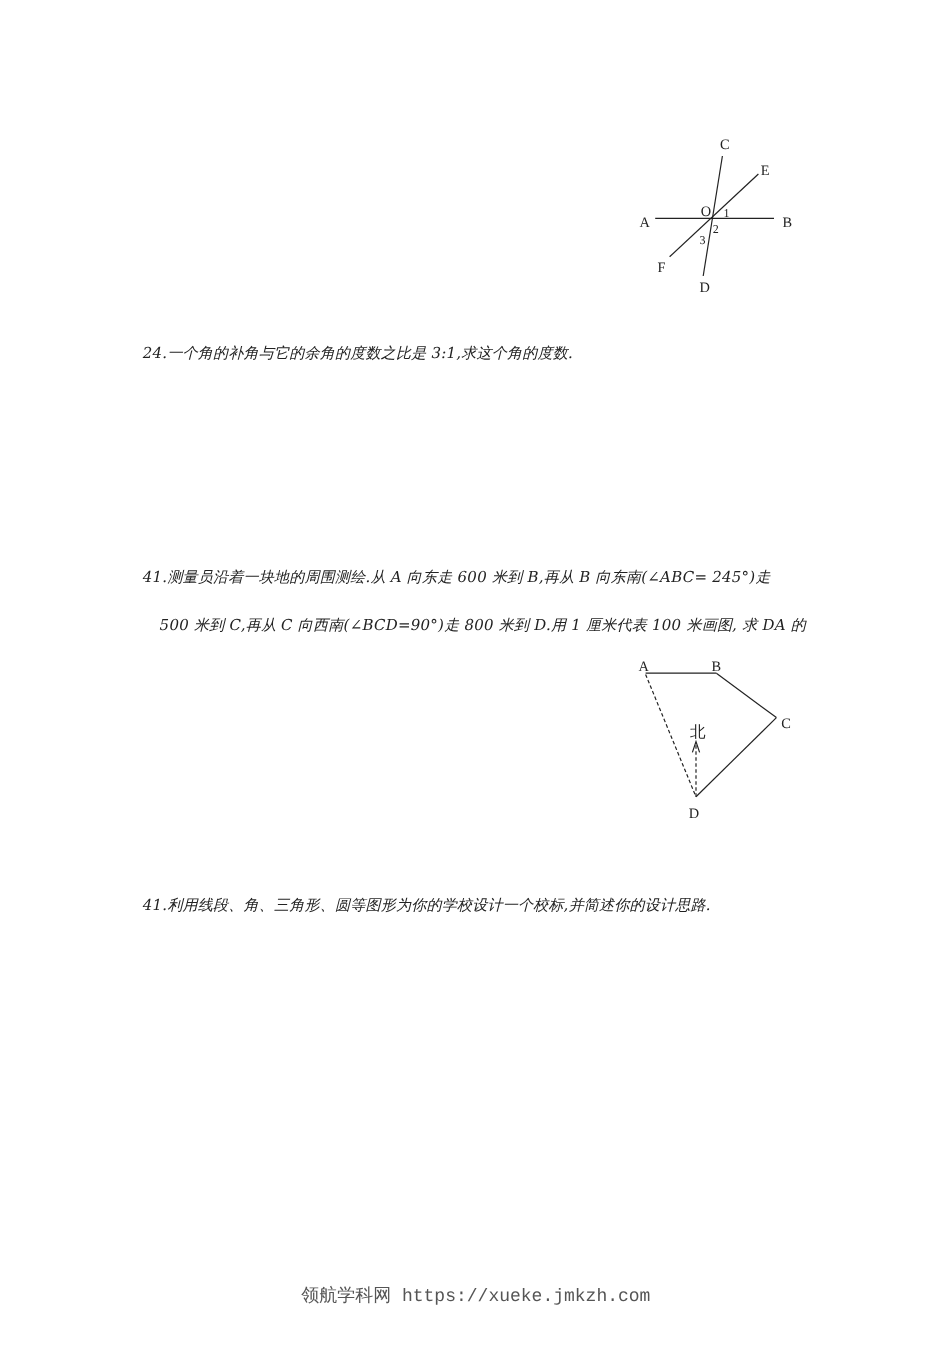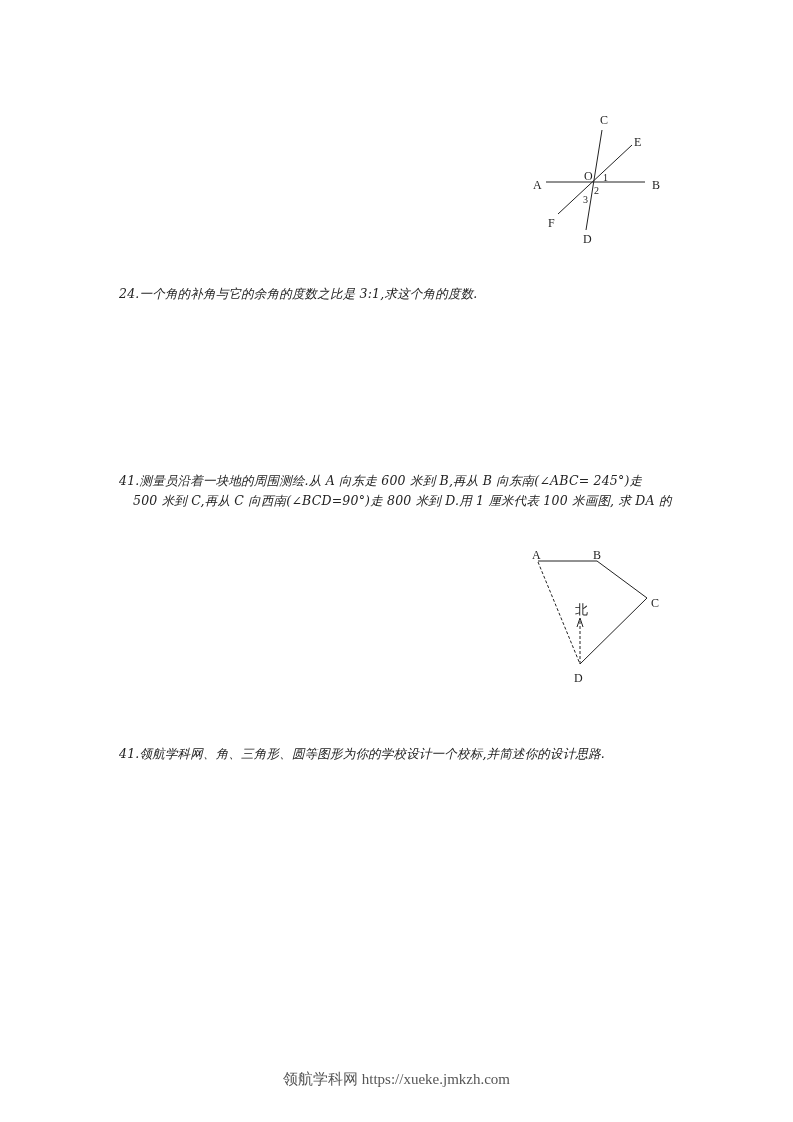--- a/index.html
+++ b/index.html
@@ -1,25 +1,25 @@
 <!DOCTYPE html>
 <html><head>
   <meta charset="utf-8">
   <style>
     html, body { margin: 0; padding: 0; background: #ffffff; }
     body { width: 793px; height: 1122px; position: relative; overflow: hidden;
            font-family: "DejaVu Serif", "Liberation Serif", serif; color: #222; }
     .q { position: absolute; left: 119px; font-size: 12.5px; line-height: 20px; white-space: nowrap; letter-spacing: 0.2px; font-style: italic; }
     .q .line { display: block; }
-    .q .indent { padding-left: 14px; }
+    .q .indent { padding-left: 14px; margin-top: 20px; }
     svg { position: absolute; left: 0; top: 0; }
     .lbl { font-family: "Liberation Serif", "DejaVu Serif", serif; font-size: 12px; fill: #222; }
     .small { font-size: 10px; }
     .footer { position: absolute; left: 0; width: 793px; top: 1070px; text-align: center;
-              font-family: Liberation Serif, serif; font-size: 15px; color: #555; }
+              font-family: Liberation Mono, monospace; font-size: 15px; color: #555; }
   </style>
 </head>
 <body>
 
 <svg width="793" height="1122" viewBox="0 0 793 1122">
   <g stroke="#222" stroke-width="1" fill="none">
     <line x1="546" y1="182" x2="645" y2="182"></line>
     <line x1="602" y1="130" x2="586" y2="230"></line>
     <line x1="632" y1="145" x2="558" y2="214"></line>
   </g>
@@ -59,17 +59,17 @@
 
 <div class="q" style="top:471px;">
   <span class="line">
     <span>41.</span><span>测量员沿着一块地的周围测绘.从 A 向东走 600 米到 B,再从 B 向东南(∠ABC= 245°)走</span>
   </span>
   <span class="line indent">500 米到 C,再从 C 向西南(∠BCD=90°)走 800 米到 D.用 1 厘米代表 100 米画图, 求 DA 的</span>
 </div>
 
 <div class="q" style="top:744px;">
   <span class="line">
-    <span>41.</span><span>领航学科网、角、三角形、圆等图形为你的学校设计一个校标,并简述你的设计思路.</span>
+    <span>41.</span><span>利用线段、角、三角形、圆等图形为你的学校设计一个校标,并简述你的设计思路.</span>
   </span>
 </div>
 
 <div class="footer">领航学科网 https://xueke.jmkzh.com</div>
 
 </body></html>

